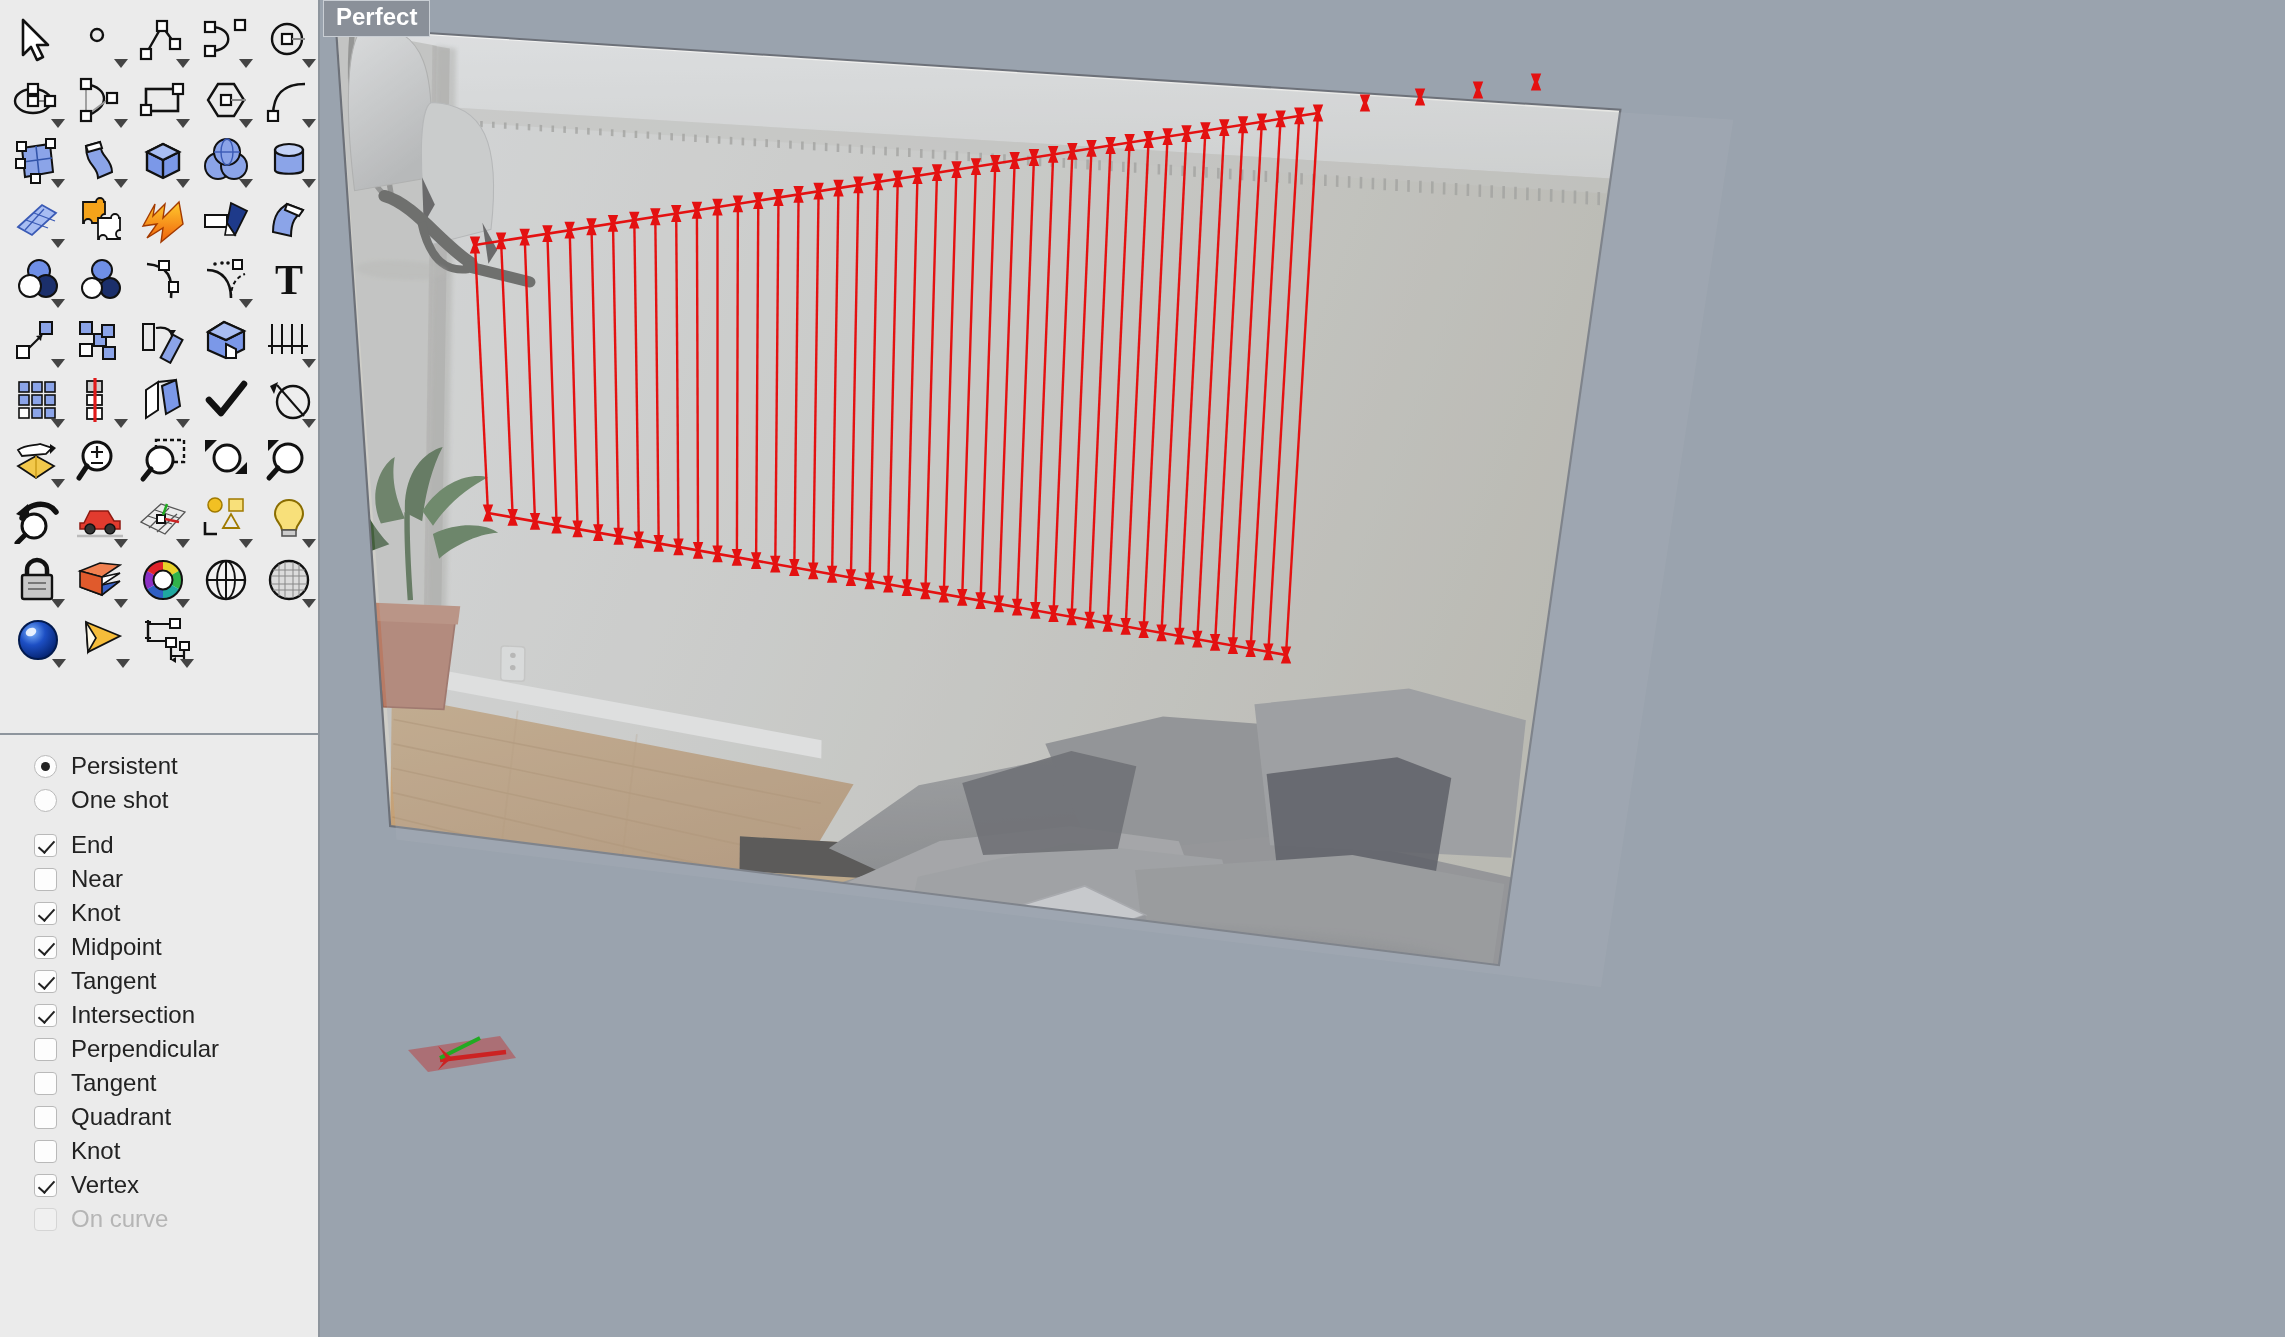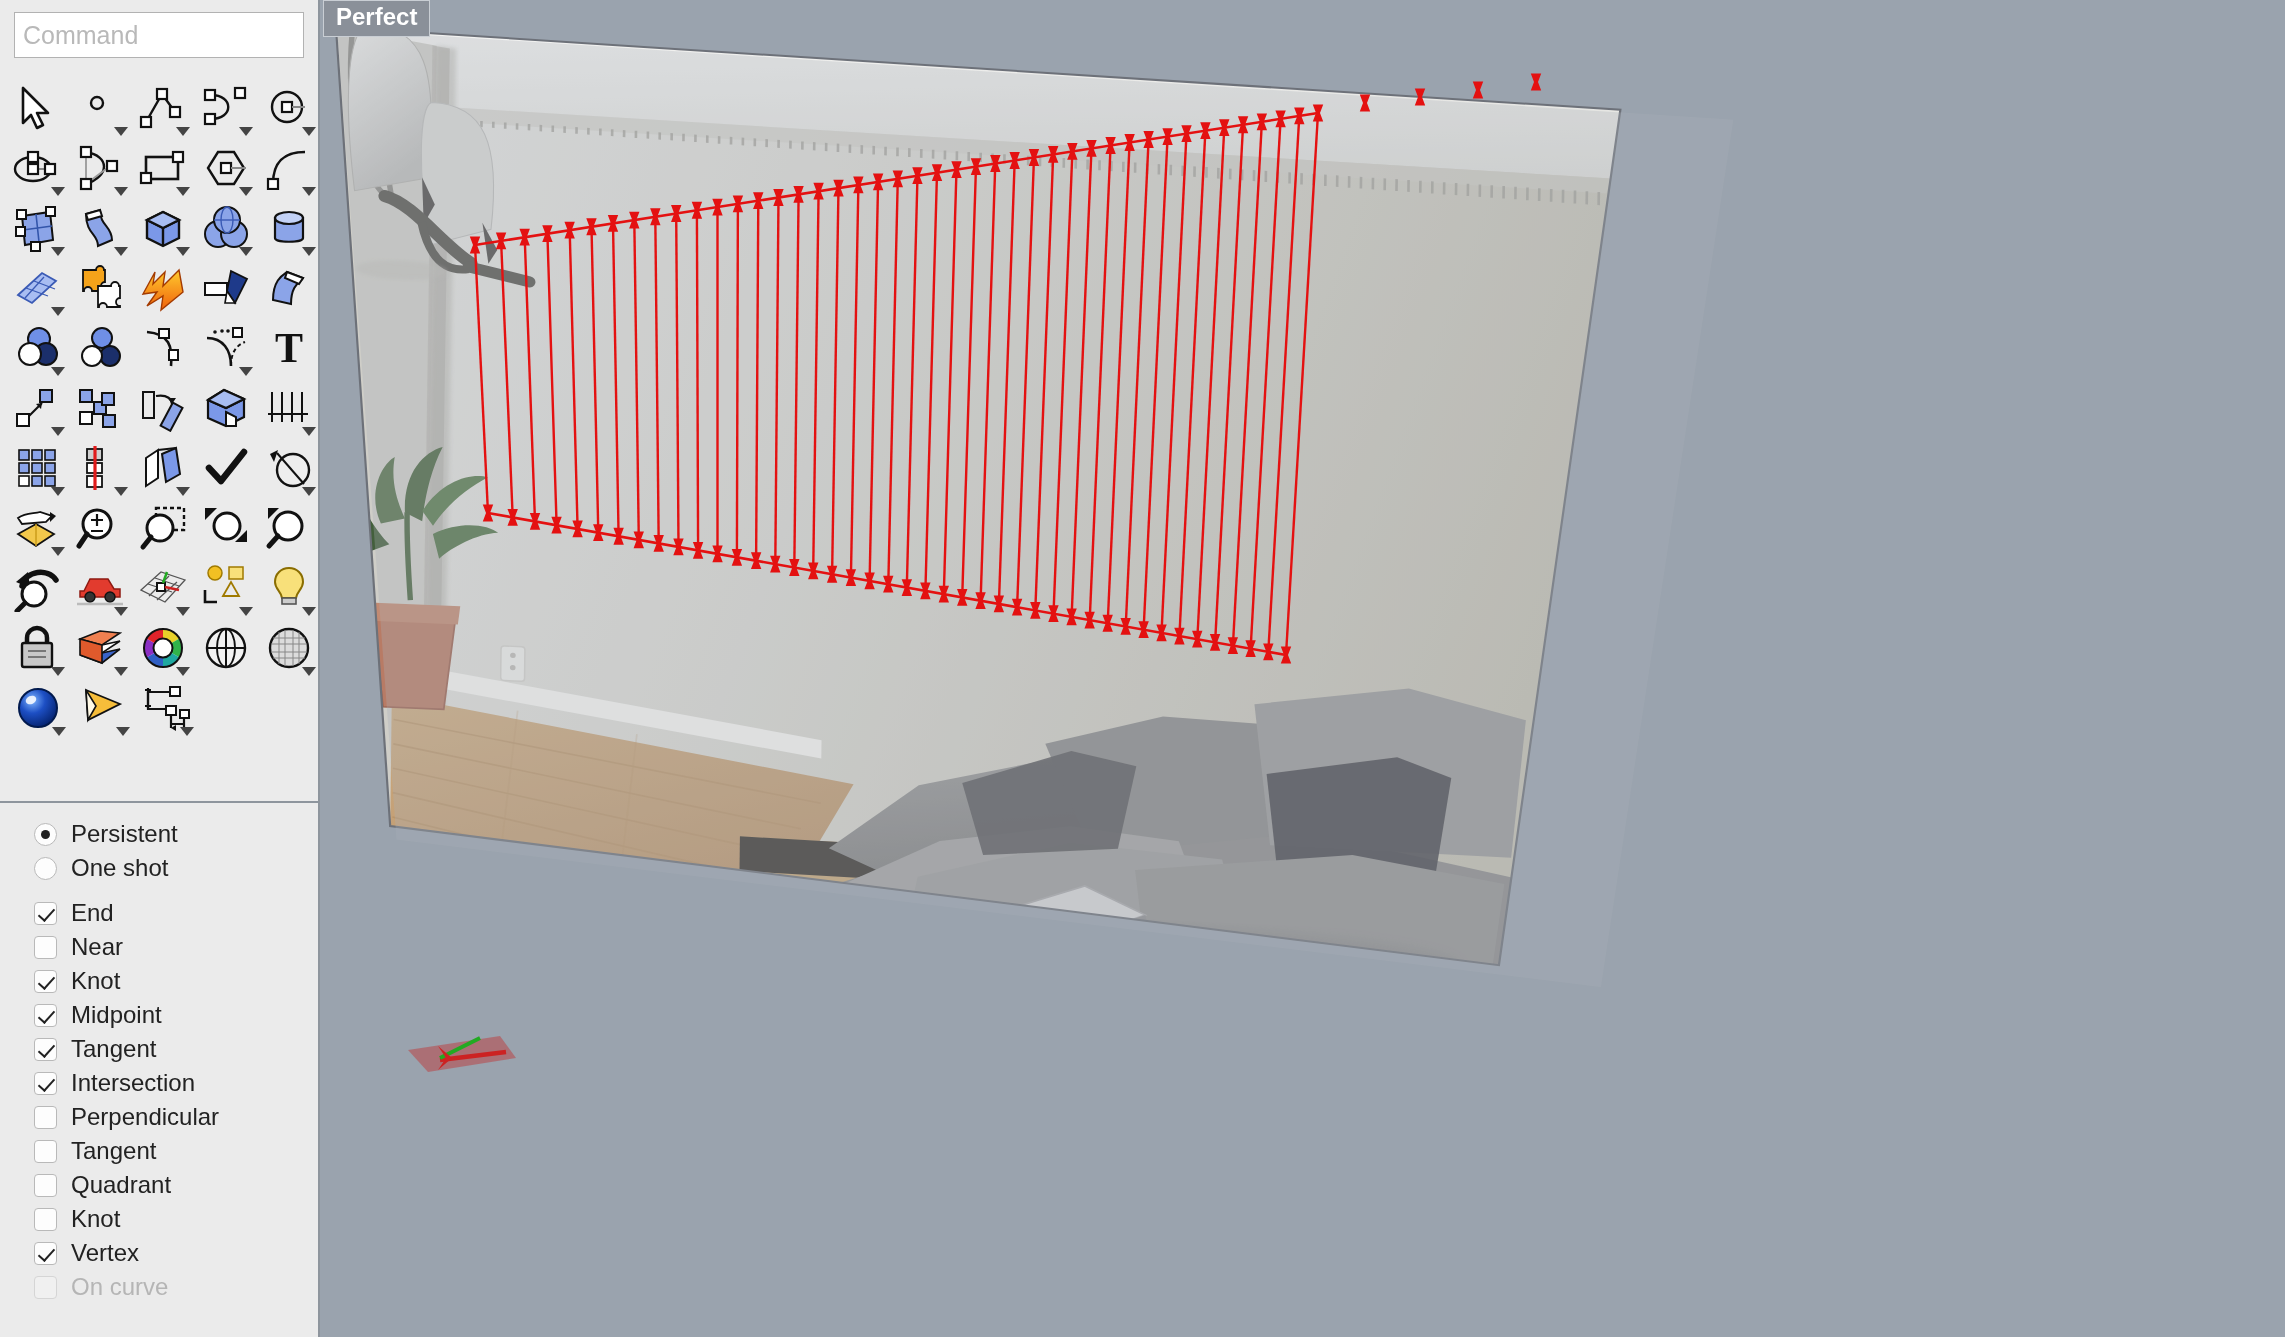--- a/index.html
+++ b/index.html
@@ -115,23 +115,20 @@
   }
   #scene { position: absolute; left: 0; top: 0; width: 1965px; height: 1337px; }
 </style>
 </head>
 <body>
 
 <div id="app">
 
   <div id="left-panel">
 
-    <div id="command-area">
-      <input id="command-input" type="text" placeholder="Command" style="">
-    </div>
 
     <div id="toolbar">
 
       <div class="tb-row">
         <div class="tb-cell">
           <svg width="40" height="46" viewBox="0 0 40 46">
               <path d="M6 3 L6 38 L14 30 L20 43 L26 40 L20 28 L31 28 Z" fill="#fff" stroke="#111" stroke-width="2.6" stroke-linejoin="round"></path>
             </svg>
         </div>
         <div class="tb-cell">

